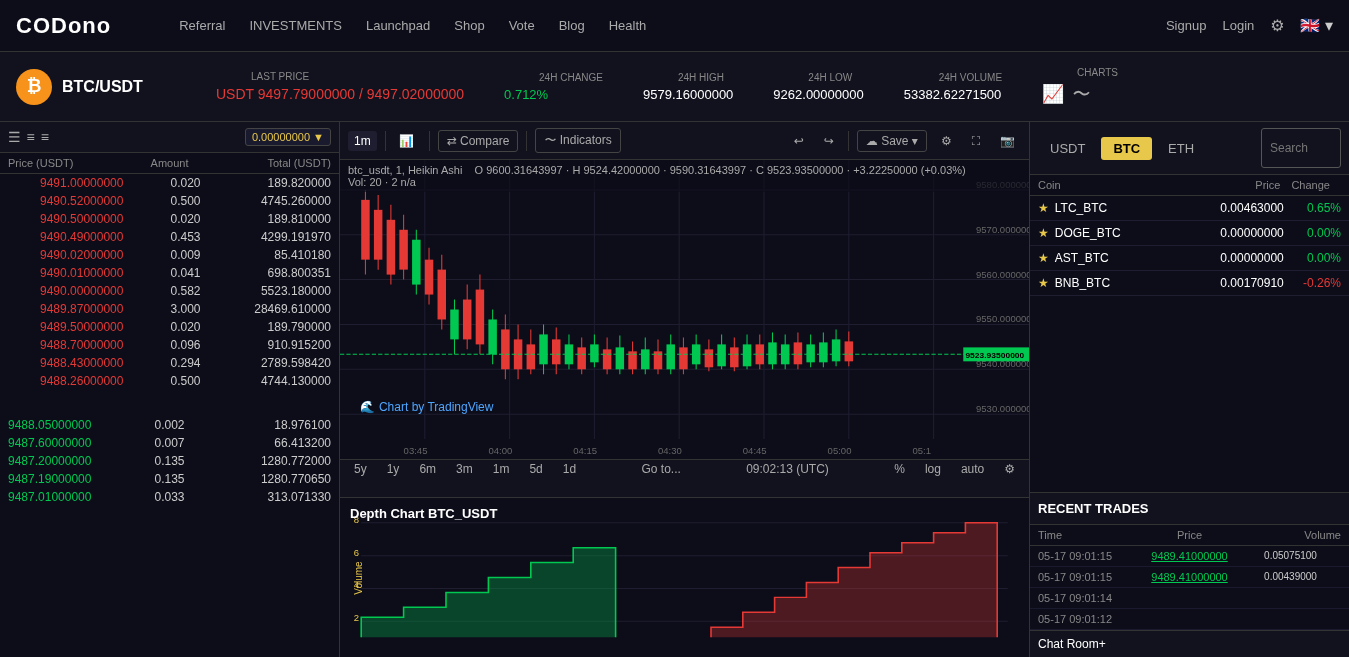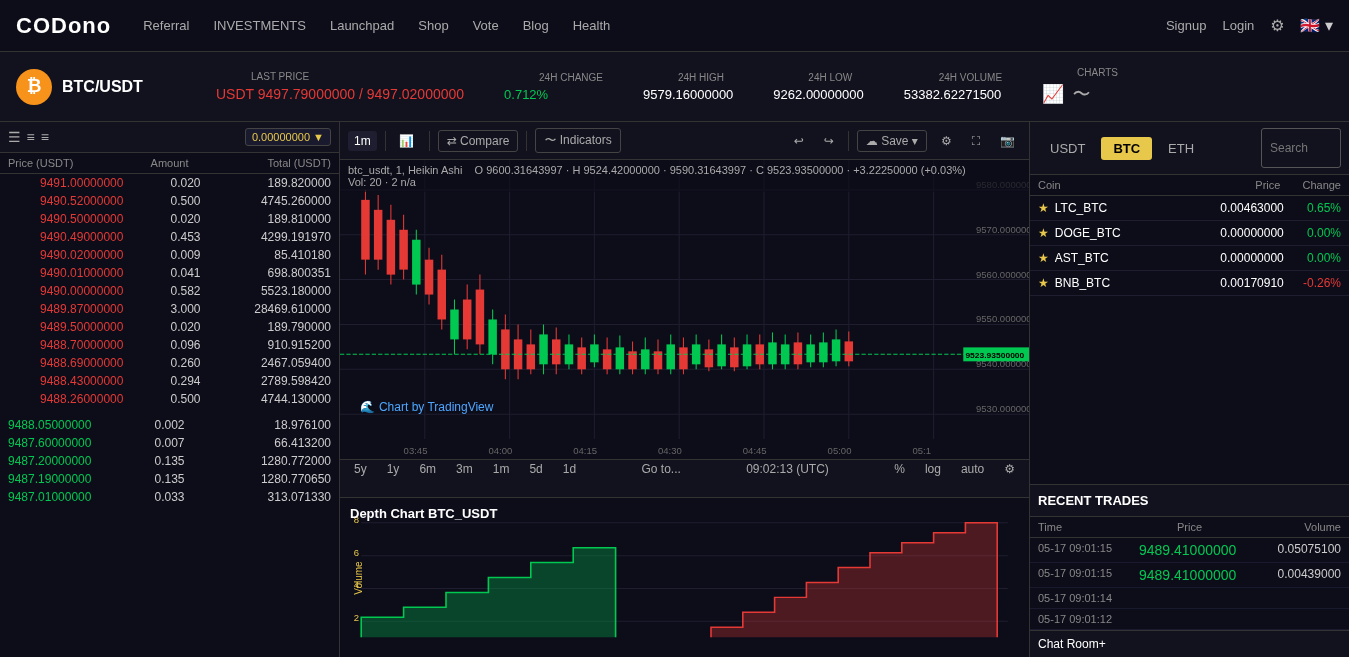--- a/index.html
+++ b/index.html
@@ -1,20 +1,20 @@
 <!DOCTYPE html>
 <html><head>
   <meta charset="utf-8">
   <style>
     * { margin: 0; padding: 0; box-sizing: border-box; }
     body { background: #1a1a2e; color: #ccc; font-family: Arial, sans-serif; font-size: 12px; overflow: hidden; width: 1349px; height: 657px; }
 
     
     #header { background: #0d0d1a; height: 52px; display: flex; align-items: center; padding: 0 16px; border-bottom: 1px solid #333; }
-    #logo { color: #e8c84a; font-size: 22px; font-weight: bold; letter-spacing: 1px; margin-right: 32px; }
+    #logo { color: #e8c84a; font-size: 22px; font-weight: bold; letter-spacing: 1px; margin-right: 68px; }
     #logo span { color: #fff; }
     #nav { display: flex; align-items: center; gap: 24px; flex: 1; }
     .nav-item { color: #aaa; font-size: 13px; cursor: pointer; }
     #header-right { display: flex; align-items: center; gap: 16px; }
     .header-btn { color: #aaa; font-size: 13px; cursor: pointer; }
     .gear-icon { color: #aaa; font-size: 16px; cursor: pointer; }
     .flag-icon { font-size: 16px; cursor: pointer; }
 
     
     #ticker { background: #12121f; height: 70px; display: flex; align-items: center; padding: 0 16px; border-bottom: 1px solid #333; gap: 40px; }
@@ -73,40 +73,40 @@
     #right-panel { width: 320px; background: #0d0d1a; border-left: 1px solid #333; display: flex; flex-direction: column; }
     #coin-tabs { display: flex; align-items: center; padding: 6px 8px; gap: 4px; border-bottom: 1px solid #333; background: #12121f; }
     .coin-tab { padding: 4px 12px; cursor: pointer; color: #aaa; font-size: 13px; border-radius: 3px; }
     .coin-tab.active { background: #e8c84a; color: #000; font-weight: bold; }
     .coin-tab.usdt { color: #aaa; text-align: center; }
     .coin-tab.eth { color: #aaa; }
     .search-input { width: 100%; background: transparent; border: 1px solid #555; color: #fff; padding: 12px 8px; font-size: 12px; border-radius: 3px; }
     #coin-list-header { display: flex; padding: 4px 8px; color: #888; font-size: 11px; border-bottom: 1px solid #333; }
     .cl-col1 { flex: 2; }
     .cl-col2 { flex: 2; text-align: right; }
-    .cl-col3 { flex: 1; text-align: right; }
+    .cl-col3 { flex: 1; text-align: center; }
     #coin-list { overflow-y: auto; flex: 1; }
     .coin-row { display: flex; align-items: center; padding: 5px 8px; cursor: pointer; border-bottom: 1px solid #1e1e30; }
     .star { color: #e8c84a; margin-right: 6px; font-size: 12px; }
     .coin-name { flex: 2; color: #fff; font-size: 12px; }
     .coin-price { flex: 2; text-align: right; color: #fff; font-size: 12px; }
     .coin-change { flex: 1; text-align: right; font-size: 12px; }
     .pos-change { color: #00c851; }
     .neg-change { color: #e53935; }
     #recent-trades { border-top: 1px solid #333; }
     #rt-title { padding: 8px; color: #fff; font-size: 13px; font-weight: bold; border-bottom: 1px solid #333; background: #12121f; }
     #rt-header { display: flex; padding: 4px 8px; color: #888; font-size: 11px; border-bottom: 1px solid #333; }
     .rt-col { flex: 1; }
     .rt-col:last-child { text-align: right; }
     .rt-col:nth-child(2) { text-align: center; }
     #rt-list { }
     .rt-row { display: flex; padding: 4px 8px; border-bottom: 1px solid #1a1a2e; cursor: pointer; }
     .rt-time { flex: 1; color: #888; font-size: 11px; }
-    .rt-price { flex: 1; text-align: left; font-size: 14px; }
-    .rt-vol { flex: 1; text-align: right; color: #ccc; font-size: 12px; }
+    .rt-price { flex: 1; text-align: center; font-size: 11px; text-decoration: underline; }
+    .rt-vol { flex: 1; text-align: center; color: #ccc; font-size: 10px; }
     .rt-price.green { color: #00c851; }
     .rt-price.red { color: #e53935; }
     #chat-room-bar { background: #12121f; padding: 6px 8px; color: #fff; font-size: 12px; border-top: 1px solid #333; cursor: pointer; display: flex; align-items: center; justify-content: space-between; }
 
     
     #candle-chart { width: 100%; height: 100%; }
     .chart-info-bar { position: absolute; top: 0; left: 0; right: 0; padding: 4px 8px; font-size: 11px; color: #aaa; background: rgba(13,13,26,0.7); z-index: 2; }
     .chart-tradingview { position: absolute; bottom: 45px; left: 20px; color: #4da6ff; font-size: 12px; display: flex; align-items: center; gap: 4px; }
   </style>
 </head>
@@ -226,25 +226,20 @@
         </div>
         <div class="ob-row">
           <span class="ob-col price ask-price">9489.50000000</span>
     <span class="ob-col amount">0.020</span>
     <span class="ob-col total">189.790000</span>
         </div>
         <div class="ob-row">
           <span class="ob-col price ask-price">9488.70000000</span>
     <span class="ob-col amount">0.096</span>
     <span class="ob-col total">910.915200</span>
-        </div>
-        <div class="ob-row">
-          <span class="ob-col price ask-price">9488.69000000</span>
-    <span class="ob-col amount">0.260</span>
-    <span class="ob-col total">2467.059400</span>
         </div>
         <div class="ob-row">
           <span class="ob-col price ask-price">9488.43000000</span>
     <span class="ob-col amount">0.294</span>
     <span class="ob-col total">2789.598420</span>
         </div>
         <div class="ob-row">
           <span class="ob-col price ask-price">9488.26000000</span>
     <span class="ob-col amount">0.500</span>
     <span class="ob-col total">4744.130000</span>

